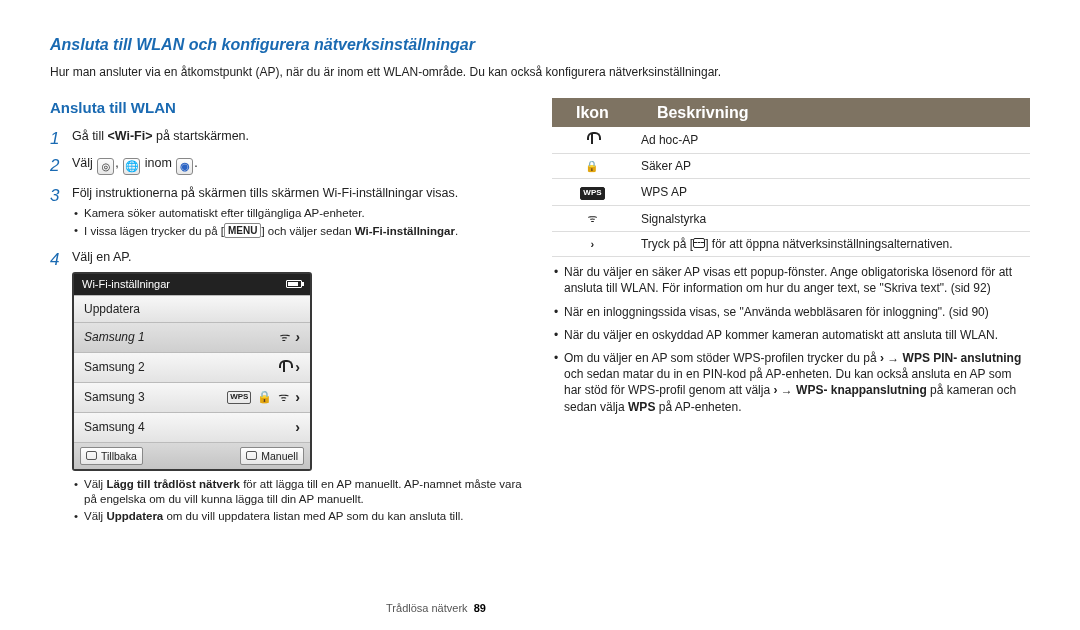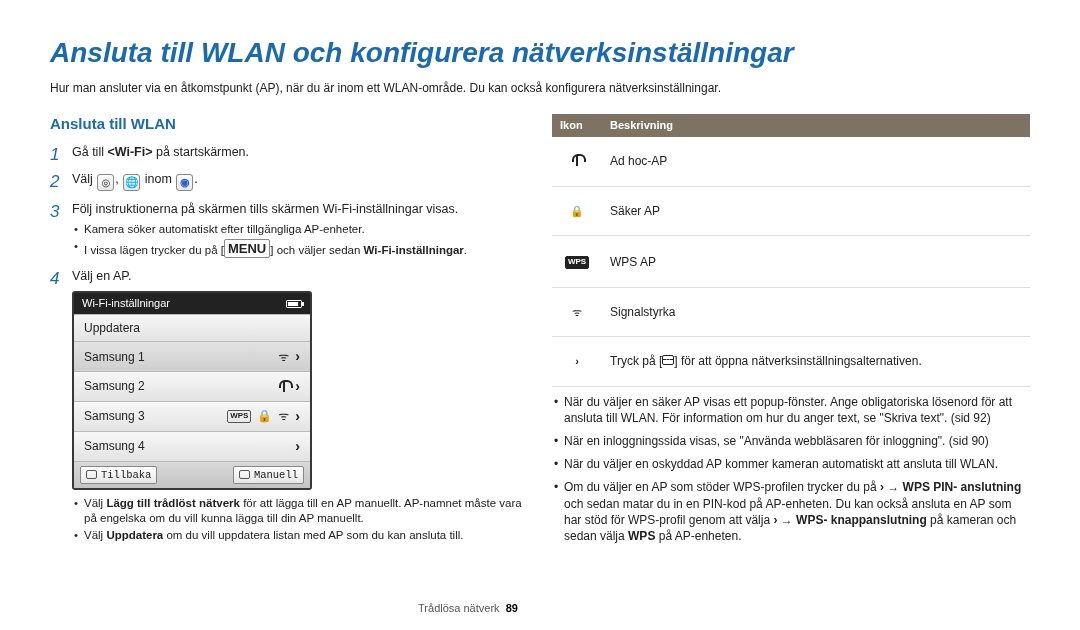--- a/index.html
+++ b/index.html
@@ -8,21 +8,21 @@
     font-size: 12.5px;
     color: #222;
     background: #fff;
     width: 1080px;
     height: 630px;
     padding: 34px 50px 18px 50px;
     line-height: 1.35;
   }
   h1 {
     color: #1a6ab2;
-    font-size: 28px;
+    font-size: 16px;
     font-weight: 700;
     margin-bottom: 8px;
     font-style: italic;
   }
   .intro { font-size: 12px; margin-bottom: 18px; }
   .columns { display: flex; gap: 24px; }
   .col { flex: 1 1 50%; min-width: 0; }
   h2 {
     color: #1a6ab2;
     font-size: 15px;
@@ -33,21 +33,21 @@
   ol.steps > li { position: relative; padding-left: 22px; margin-bottom: 10px; }
   ol.steps > li .num {
     position: absolute; left: 0; top: 0;
     color: #1a6ab2; font-style: italic; font-size: 17px; font-weight: 400;
   }
   ul.sub { list-style: none; margin-top: 4px; }
   ul.sub li { position: relative; padding-left: 12px; font-size: 11.5px; margin-top: 1px; }
   ul.sub li::before { content: "•"; position: absolute; left: 2px; top: 0; }
   .menu-label {
     display: inline-block; border: 1px solid #888; border-radius: 2px;
-    padding: 0 3px; font-weight: 700; font-size: 13px; vertical-align: 1px;
+    padding: 0 3px; font-weight: 700; font-size: 10px; vertical-align: 1px;
     background: #fff;
   }
   .inline-icon {
     display: inline-flex; align-items: center; justify-content: center;
     width: 17px; height: 17px; border: 1px solid #888; border-radius: 3px;
     background: linear-gradient(#fdfdfd,#e7e7e7);
     font-size: 10px; vertical-align: -3px; margin: 0 1px;
   }
   .inline-icon.globe { color: #2a63c4; font-weight: 700; font-size: 11px; }
   .wifi-panel {
@@ -63,54 +63,53 @@
     width: 16px; height: 8px; border: 1px solid #fff; border-radius: 1px;
     display: inline-block; position: relative;
   }
   .battery::after { content:""; position:absolute; right:-3px; top:1px; width:2px; height:4px; background:#fff; }
   .battery::before { content:""; position:absolute; left:1px; top:1px; width:10px; height:4px; background:#fff; }
   .wifi-row {
     display:flex; justify-content:space-between; align-items:center;
     padding: 5px 10px; border-top: 1px solid #bbb; font-size: 12px;
     background: linear-gradient(#f7f7f7,#e3e3e3);
   }
-  .wifi-row.selected { background: linear-gradient(#e2e2e2,#cfcfcf); }
+  .wifi-row.selected { background: linear-gradient(#e2e2e2,#cfcfcf); font-style: italic; }
   .wifi-icons { display: flex; gap: 6px; align-items: center; font-size: 12px; }
   .wifi-icons .chev { font-weight: 700; font-size: 14px; }
   .wifi-footer {
     display:flex; justify-content:space-between; padding:4px 6px; border-top:1px solid #bbb;
     background: linear-gradient(#d9d9d9,#c4c4c4);
-    font-family: Liberation Mono, monospace;
   }
   .foot-btn {
     display:flex; align-items:center; gap:4px; font-size:10.5px;
     background: linear-gradient(#fefefe,#e6e6e6);
     border:1px solid #888; border-radius:2px; padding:1px 5px;
   }
   .foot-btn .ic { display:inline-block; width:11px; height:9px; border:1px solid #555; border-radius:2px; }
   .right-bullets { list-style: none; }
   .right-bullets > li { position: relative; padding-left: 12px; font-size: 12px; margin-top: 7px; }
   .right-bullets > li::before { content: "•"; position: absolute; left: 2px; top: 0; }
   table.desc {
     border-collapse: collapse; width: 100%; font-size: 12px; margin-bottom: 4px;
   }
   table.desc th {
     background: #7e7362; color: #fff; font-weight: 700; text-align: left;
-    padding: 4px 8px; font-size: 11px;
-  }
-  table.desc td { padding: 16px 8px; border-bottom: 1px solid #ddd; vertical-align: middle; }
+    padding: 4px 24px; font-size: 16px;
+  }
+  table.desc td { padding: 4px 8px; border-bottom: 1px solid #ddd; vertical-align: middle; }
   table.desc td.iconcell { width: 50px; text-align: center; }
   .glyph {
     display:inline-flex; align-items:center; justify-content:center;
     width:16px; height:16px; font-size:11px;
   }
   .bold { font-weight: 700; }
   .footer {
     position: absolute; bottom: 14px; left: 0; width: 872px;
-    text-align: center; font-size: 11px; color: #555; margin-left: 32px;
+    text-align: center; font-size: 11px; color: #555;
   }
   .footer .pg { font-weight: 700; color: #000; }
   .arrow { font-weight: 700; }
   .wps-badge { display:inline-block; border:1px solid #555; border-radius:2px; padding:0 2px; font-size:8px; font-weight:700; }
   .wps-badge.inv { background:#222; color:#fff; border-color:#222; }
   .ant { position: relative; width: 10px; height: 10px; display:inline-block; }
   .ant::before { content:""; position:absolute; left:4px; bottom:0; width:2px; height:10px; background:#222; }
   .ant::after { content:""; position:absolute; left:0; top:-2px; width:10px; height:6px; border:2px solid #222; border-bottom:none; border-radius:6px 6px 0 0; }
   .dash-icon { display:inline-block; width:12px; height:10px; border:1px solid #222; border-radius:2px; position:relative; }
   .dash-icon::before { content:""; position:absolute; left:0; top:3px; width:100%; border-top:1px dashed #222; }

